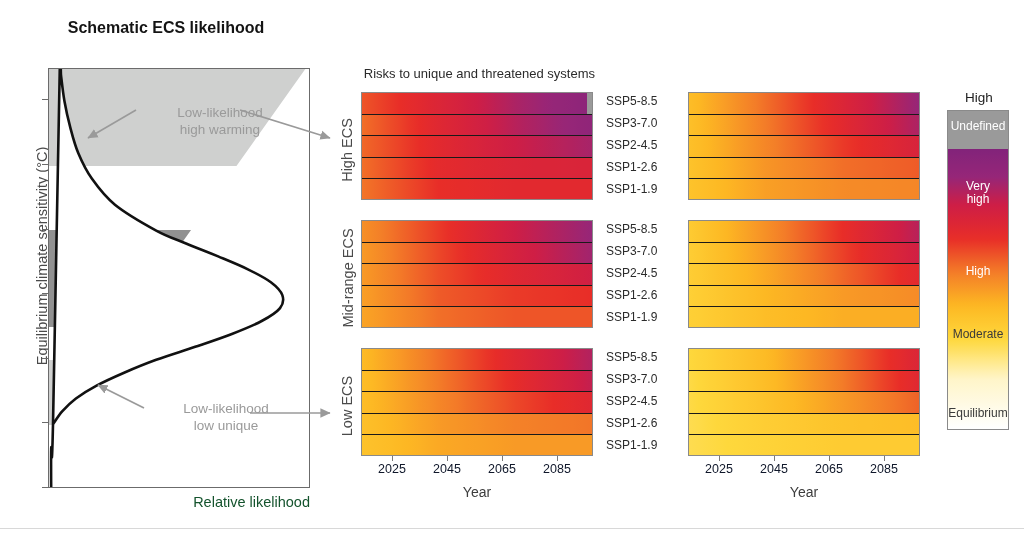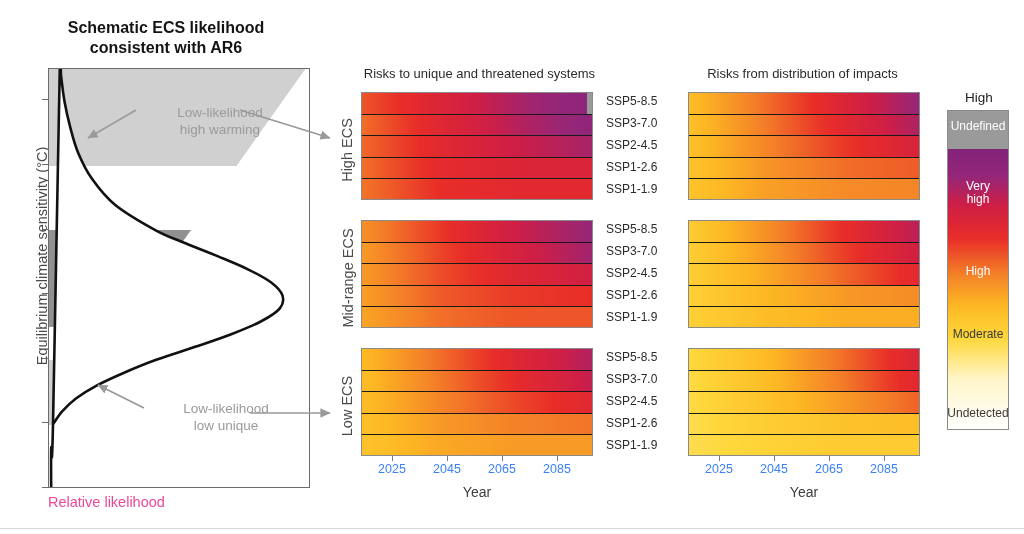--- a/index.html
+++ b/index.html
@@ -97,23 +97,23 @@
     transform: rotate(-90deg);
     font-size: 14.5px;
     color: #4a4a4a;
     white-space: nowrap;
   }
   #ecs-xlabel {
     position: absolute;
     left: 48px;
     top: 494px;
     width: 262px;
-    text-align: left;
+    text-align: right;
     font-size: 14.5px;
-    color: #ec4899;
+    color: #14532d;
   }
   .anno-text {
     position: absolute;
     font-size: 13.5px;
     color: #9a9a9a;
     line-height: 17px;
     text-align: center;
     white-space: nowrap;
   }
   #anno-svg {
@@ -159,21 +159,21 @@
 
   .hm-tick {
     position: absolute;
     width: 1.2px;
     height: 5px;
     background: #7a7a7a;
   }
   .hm-xtick-label {
     position: absolute;
     font-size: 12.5px;
-    color: #3b82f6;
+    color: #0f172a;
     text-align: center;
     width: 44px;
   }
   .hm-xaxis-label {
     position: absolute;
     font-size: 14px;
     color: #3c3c3c;
     text-align: center;
     width: 240px;
   }
@@ -237,21 +237,20 @@
 </style>
 </head>
 <body>
 
 <div id="figure">
 
   <div id="ecs-panel">
 
     <div id="ecs-title">
       <div>Schematic ECS likelihood</div>
-      <div>consistent with AR6</div>
     </div>
 
     <div id="ecs-ylabel">Equilibrium climate sensitivity (°C)</div>
 
     <div class="ecs-ytick-mark" style="top:487px;"></div>
     <div class="ecs-ytick-mark" style="top:422px;"></div>
     <div class="ecs-ytick-mark" style="top:358px;"></div>
     <div class="ecs-ytick-mark" style="top:293px;"></div>
     <div class="ecs-ytick-mark" style="top:229px;"></div>
     <div class="ecs-ytick-mark" style="top:164px;"></div>
@@ -306,21 +305,20 @@
       </g>
 
       <g>
         <line x1="250" y1="413" x2="330" y2="413" stroke="#9a9a9a" stroke-width="1.6" marker-end="url(#arrHead)"></line>
       </g>
     </svg>
   </div>
 
 
   <div class="rfc-col-title" style="left:345px; top:66px; width:250px;text-align:right;">Risks to unique and threatened systems</div>
-  <div class="rfc-col-title" style="left:675px; top:66px; width:255px;">Risks from distribution of impacts</div>
 
   <div class="ecs-group-label" style="left:292px; top:142px; width:110px;">High ECS</div>
   <div class="ecs-group-label" style="left:273px; top:270px; width:150px;">Mid-range ECS</div>
   <div class="ecs-group-label" style="left:293px; top:398px; width:108px;">Low ECS</div>
 
   <div class="hm-block" id="hm-c0-g0" style="left:361px; top:92px;  width:232px; height:108px;">
       <div class="hm-row" style="height: 20%;">
         <div class="hm-grad" style="background: linear-gradient(to right, rgb(238, 85, 40) 0%, rgb(236, 75, 40) 4.2%, rgb(235, 65, 40) 8.3%, rgb(233, 55, 40) 12.5%, rgb(232, 45, 40) 16.7%, rgb(229, 43, 44) 20.8%, rgb(226, 41, 47) 25%, rgb(222, 39, 51) 29.2%, rgb(219, 38, 55) 33.3%, rgb(216, 36, 59) 37.5%, rgb(213, 34, 62) 41.7%, rgb(209, 32, 66) 45.8%, rgb(206, 30, 70) 50%, rgb(198, 31, 77) 54.2%, rgb(189, 32, 85) 58.3%, rgb(181, 34, 92) 62.5%, rgb(172, 35, 100) 66.7%, rgb(166, 36, 106) 70.8%, rgb(160, 37, 111) 75%, rgb(154, 37, 117) 79.2%, rgb(149, 38, 120) 83.3%, rgb(147, 38, 120) 87.5%, rgb(145, 37, 121) 91.7%, rgb(142, 37, 121) 95.8%, rgb(140, 37, 121) 100%);"></div>
         <div style="position: absolute; right: 0px; top: 0px; width: 5px; height: 100%; background: rgb(154, 154, 154);"></div>
       </div>
@@ -467,16 +465,16 @@
     <div id="cbar-undef"></div>
     <div id="cbar-scale" style="background: linear-gradient(rgb(130, 35, 122) 0%, rgb(135, 36, 122) 2.5%, rgb(140, 37, 121) 5%, rgb(145, 37, 121) 7.5%, rgb(150, 38, 120) 10%, rgb(164, 36, 107) 12.5%, rgb(178, 34, 95) 15%, rgb(192, 32, 82) 17.5%, rgb(206, 30, 70) 20%, rgb(211, 33, 64) 22.5%, rgb(217, 36, 57) 25%, rgb(222, 39, 51) 27.5%, rgb(228, 43, 45) 30%, rgb(232, 48, 40) 32.5%, rgb(235, 65, 40) 35%, rgb(237, 81, 40) 37.5%, rgb(239, 98, 40) 40%, rgb(242, 114, 40) 42.5%, rgb(244, 129, 40) 45%, rgb(246, 142, 39) 47.5%, rgb(248, 154, 38) 50%, rgb(250, 167, 36) 52.5%, rgb(252, 179, 35) 55%, rgb(253, 188, 38) 57.5%, rgb(253, 195, 43) 60%, rgb(254, 201, 49) 62.5%, rgb(254, 208, 54) 65%, rgb(254, 215, 59) 67.5%, rgb(254, 220, 80) 70%, rgb(254, 225, 105) 72.5%, rgb(255, 231, 130) 75%, rgb(255, 236, 155) 77.5%, rgb(255, 241, 180) 80%, rgb(255, 245, 202) 82.5%, rgb(255, 247, 209) 85%, rgb(255, 248, 217) 87.5%, rgb(255, 249, 224) 90%, rgb(255, 251, 232) 92.5%, rgb(255, 252, 240) 95%, rgb(255, 254, 247) 97.5%, rgb(255, 255, 255) 100%);"></div>
   </div>
   <div class="cbar-text" style="left:947px; top:120px; color:#ffffff;">Undefined</div>
   <div class="cbar-text" style="left:947px; top:180px; color:#ffffff;">
     <span>Very</span><br>
     <span>high</span>
   </div>
   <div class="cbar-text" style="left:947px; top:265px; color:#ffffff;">High</div>
   <div class="cbar-text" style="left:947px; top:328px; color:#3a3a3a;">Moderate</div>
-  <div class="cbar-text" style="left:947px; top:407px; color:#3a3a3a;">Undetected</div>
+  <div class="cbar-text" style="left:947px; top:407px; color:#3a3a3a;">Equilibrium</div>
 
   <div class="bottom-rule"></div>
 </div>
 
 </body></html>

